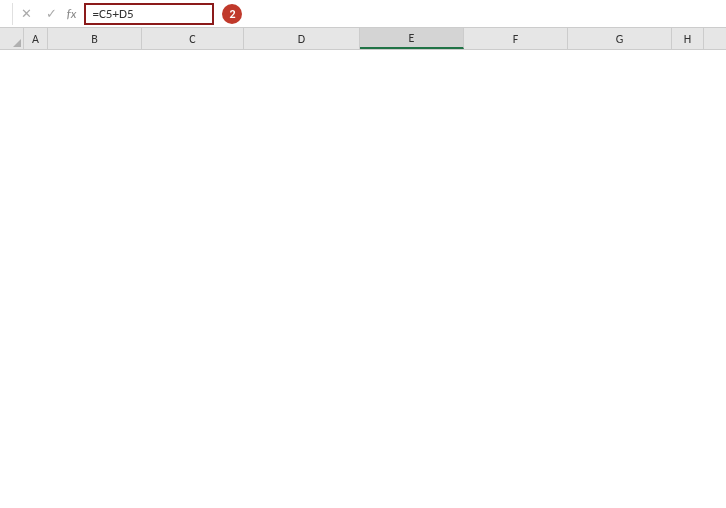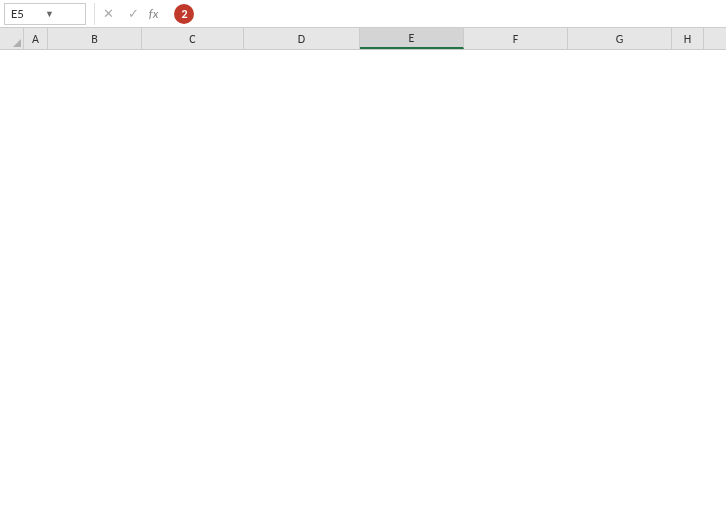--- a/index.html
+++ b/index.html
@@ -62,30 +62,29 @@
     .watermark { position: absolute; left: 280px; top: 450px; display: flex; align-items: center; gap: 6px; opacity: 0.45; }
     .wm-logo { width: 18px; height: 18px; background: #1e7145; position: relative; }
     .wm-logo::before { content: ''; position: absolute; left: 3px; top: 6px; width: 10px; height: 2px; background: #fff; }
     .wm-logo::after { content: ''; position: absolute; left: 3px; top: 10px; width: 10px; height: 2px; background: #fff; }
     .wm-text { font-size: 10px; letter-spacing: 1px; color: #666; }
   </style>
 </head>
 <body>
 
 <div class="formula-bar">
-  <div class="name-box">
-    <span>E5</span>
-    <span class="dropdown-arrow">▼</span>
-  </div>
   <div class="fb-sep"></div>
   <div class="fb-icons">
     <span class="fb-icon">✕</span>
     <span class="fb-icon">✓</span>
   </div>
   <span class="fx-label">fx</span>
+  <div class="formula-input">
+    <span>=C5+D5</span>
+  </div>
   <div class="callout callout-2">2</div>
 </div>
 
 <div class="sheet-area">
   <div class="corner"></div>
   <div class="col-headers">
     <div class="col-h col-A">A</div>
     <div class="col-h col-B">B</div>
     <div class="col-h col-C">C</div>
     <div class="col-h col-D">D</div>

